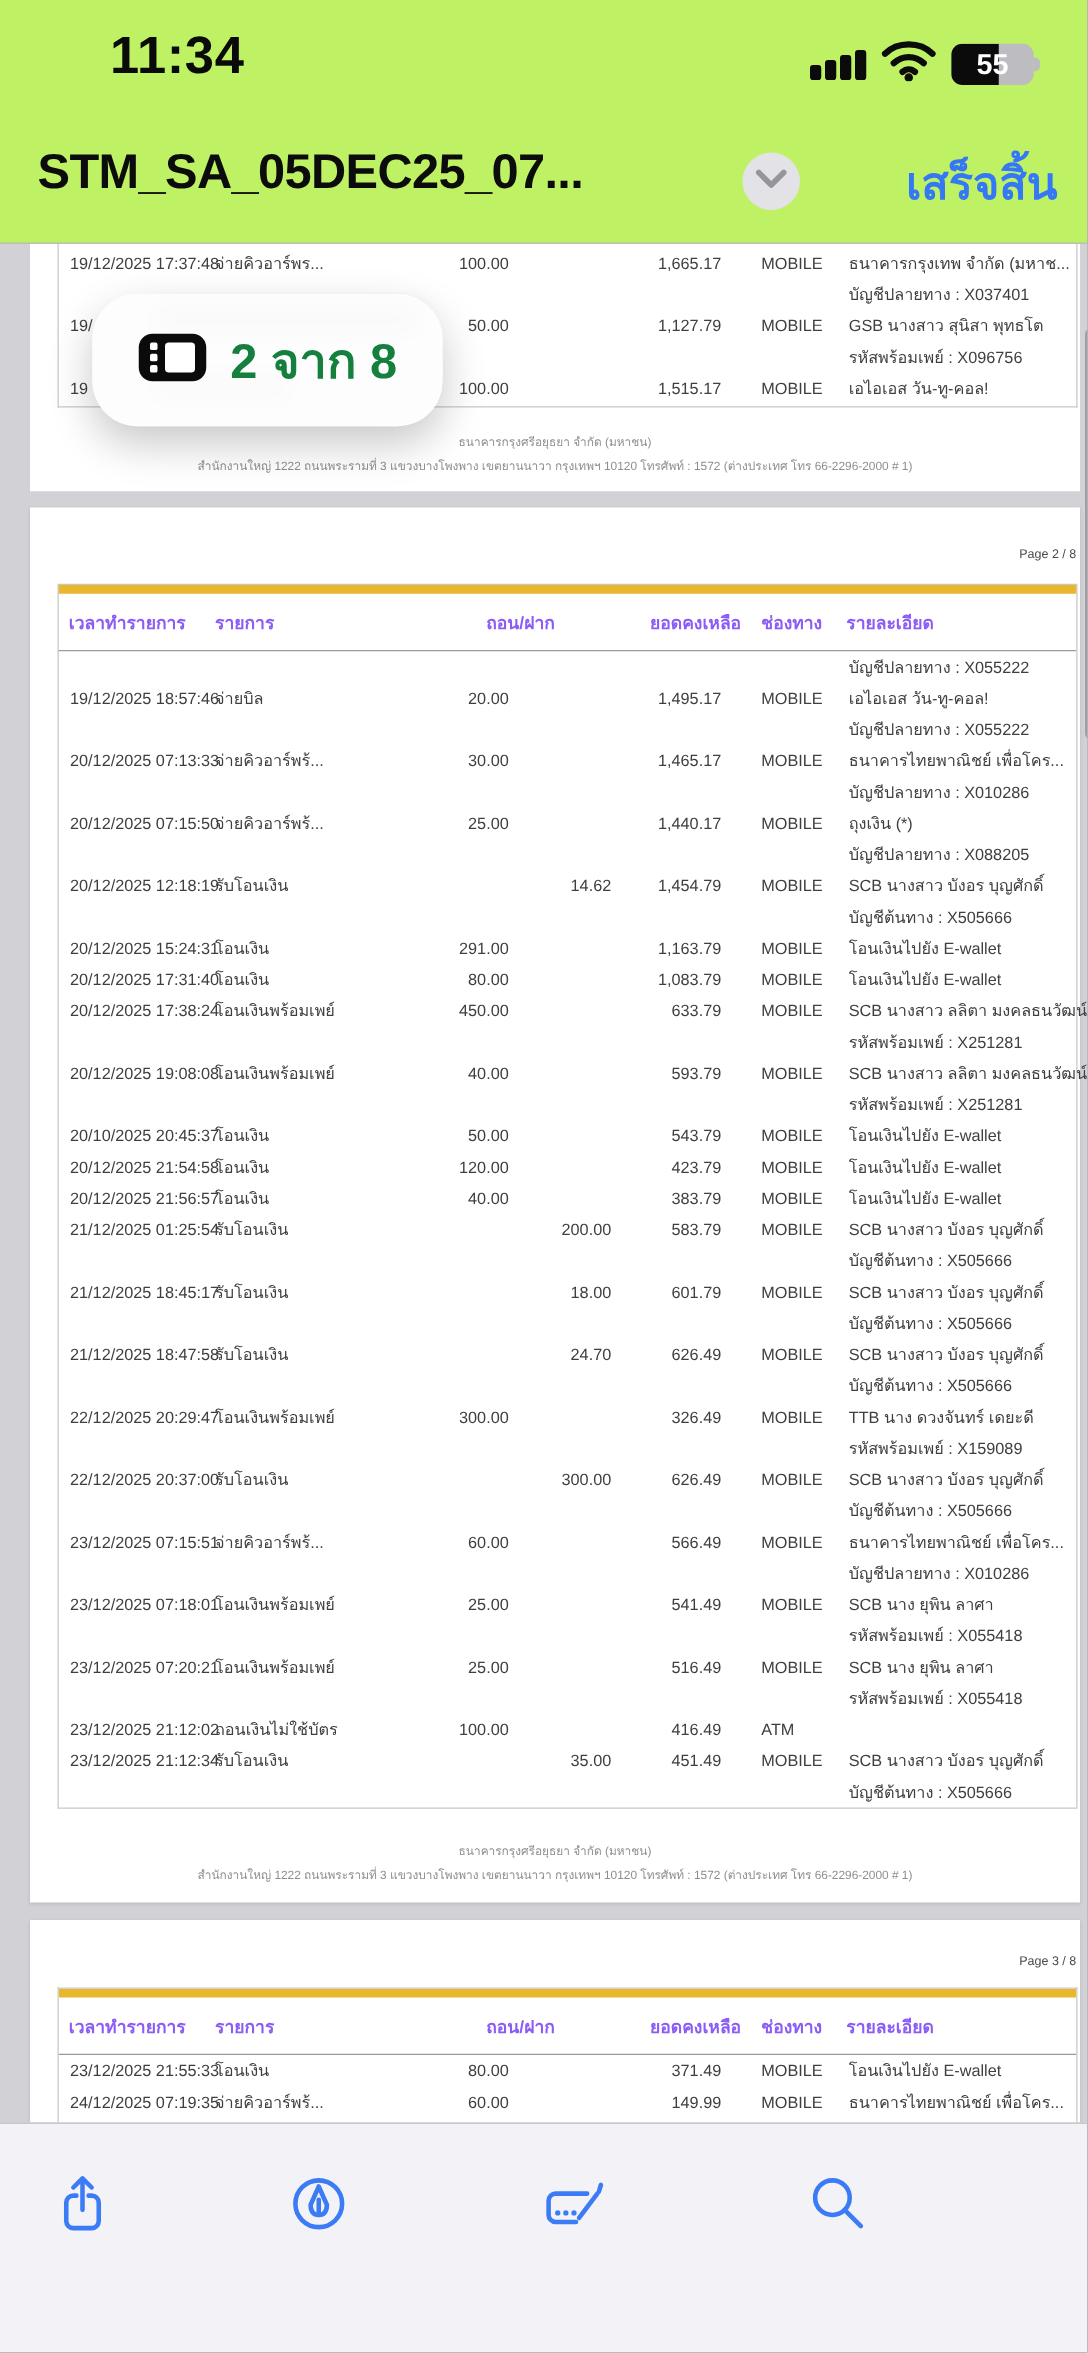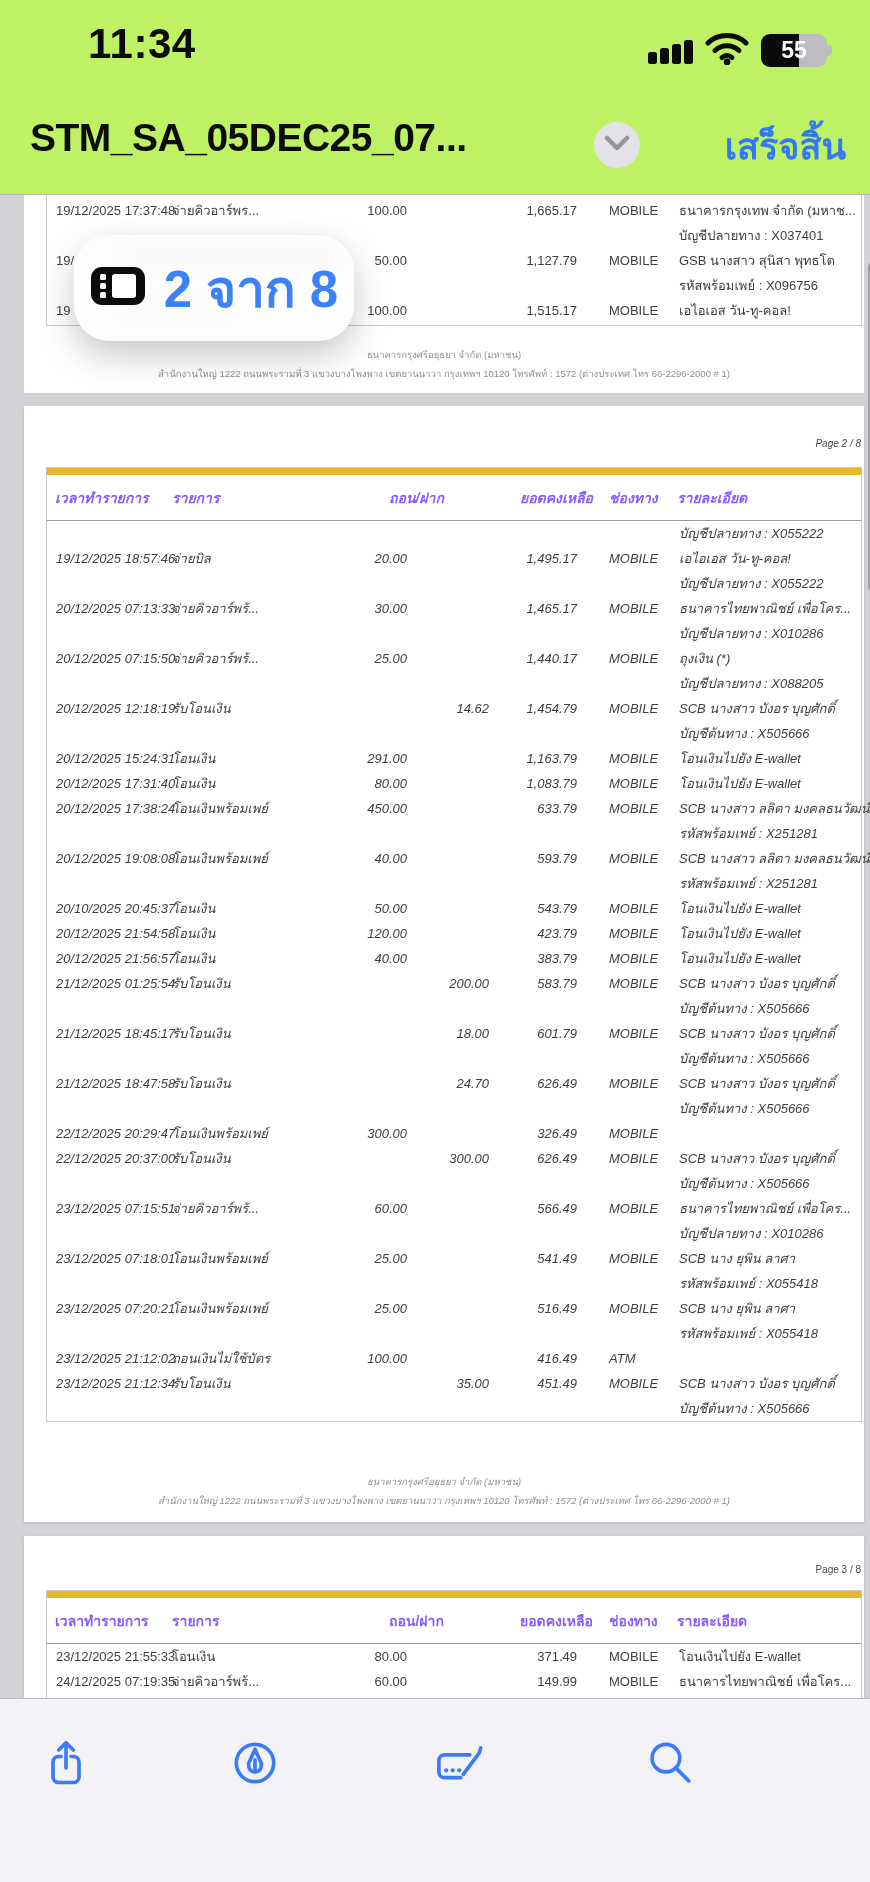--- a/index.html
+++ b/index.html
@@ -23,21 +23,21 @@
   .doctitle{position:absolute;left:30px;top:116px;font-size:39px;font-weight:700;color:#0c0c0c;
             letter-spacing:-.5px;white-space:nowrap;}
   .chevbtn{position:absolute;left:594px;top:122px;width:46px;height:46px;border-radius:50%;
            background:#e3e2e7;display:flex;align-items:center;justify-content:center;cursor:pointer;}
   .donebtn{position:absolute;right:24px;top:118px;font-size:36px;font-weight:600;color:#3478f6;cursor:pointer;}
 
   
   .content{position:absolute;top:195px;left:16px;width:870px;height:1503px;overflow:hidden;background:#d2d1d5;}
   .page{position:absolute;left:8px;width:840px;background:#ffffff;}
   .page-1{top:0;height:198px;}
-  .page-2{top:211px;height:1116px;box-shadow:0 1px 3px rgba(0,0,0,.12);font-style:italic;}
+  .page-2{top:211px;height:1116px;box-shadow:0 1px 3px rgba(0,0,0,.12);}
   .page-3{top:1341px;height:200px;box-shadow:0 1px 3px rgba(0,0,0,.12);}
 
   .ttable{position:absolute;left:22px;width:816px;box-sizing:border-box;background:#fff;}
   .page-1 .ttable{top:0;height:131px;border:1px solid #c8c8c8;border-top:none;padding-top:3px;}
   .page-2 .ttable{top:61px;border:1px solid #c8c8c8;}
   .page-3 .ttable{top:54px;border:1px solid #c8c8c8;border-bottom:none;height:146px;overflow:hidden;}
   .ybar{height:7px;background:#e8b72b;}
   .thead{position:relative;height:45px;border-bottom:1px solid #9a9a9a;}
   .thead span{position:absolute;top:12px;font-size:14px;font-weight:700;color:#8b5cf6;white-space:nowrap;}
   .h-time{left:8px;} .h-desc{left:125px;} .h-amt{left:330px;margin-left:12px;} .h-bal{left:473px;}
@@ -55,21 +55,21 @@
 
   .redact{position:absolute;background:rgba(150,112,110,.5);filter:blur(7px);border-radius:6px;}
   .redact.r1{left:98px;top:52px;width:215px;height:17px;}
   .redact.r2{left:98px;top:106px;width:110px;height:15px;}
 
   
   .pill{position:absolute;left:58px;top:40px;width:280px;height:106px;border-radius:36px;
         background:rgba(253,253,253,.93);box-shadow:0 14px 34px rgba(0,0,0,.22);
         -webkit-backdrop-filter:blur(8px);backdrop-filter:blur(8px);
         display:flex;align-items:center;justify-content:center;gap:18px;z-index:20;}
-  .pill .ptxt{font-size:51px;font-weight:700;color:#3b82f6;}
+  .pill .ptxt{font-size:39px;font-weight:700;color:#15803d;}
 
   .scrollbar{position:absolute;left:852px;top:67px;width:11px;height:330px;border-radius:6px;
              background:#97969b;opacity:.85;z-index:25;}
 
   
   .toolbar{position:absolute;top:1698px;left:0;width:870px;height:184px;background:#f3f2f6;
            border-top:1px solid #bcbbc0;box-sizing:border-box;z-index:30;}
   .tbtn{position:absolute;top:38px;width:52px;height:52px;cursor:pointer;}
   .tbtn svg{stroke:#3b7cf6;stroke-width:4.5;fill:none;stroke-linecap:round;stroke-linejoin:round;}
   .tb-share{left:40px;} .tb-markup{left:229px;} .tb-form{left:434px;} .tb-search{left:644px;}
@@ -364,20 +364,24 @@
                 <div class="dline">บัญชีต้นทาง : X505666</div>
               </div>
             </div>
             <div class="trow">
               <div class="c c1">22/12/2025 20:29:47</div>
               <div class="c c2">โอนเงินพร้อมเพย์</div>
               <div class="c c3">300.00</div>
               <div class="c c4"></div>
               <div class="c c5">326.49</div>
               <div class="c c6">MOBILE</div>
+              <div class="c c7">
+                <div class="dline">TTB นาง ดวงจันทร์ เดยะดี</div>
+                <div class="dline">รหัสพร้อมเพย์ : X159089</div>
+              </div>
             </div>
             <div class="trow">
               <div class="c c1">22/12/2025 20:37:00</div>
               <div class="c c2">รับโอนเงิน</div>
               <div class="c c3"></div>
               <div class="c c4">300.00</div>
               <div class="c c5">626.49</div>
               <div class="c c6">MOBILE</div>
               <div class="c c7">
                 <div class="dline">SCB นางสาว บังอร บุญศักดิ์</div>

